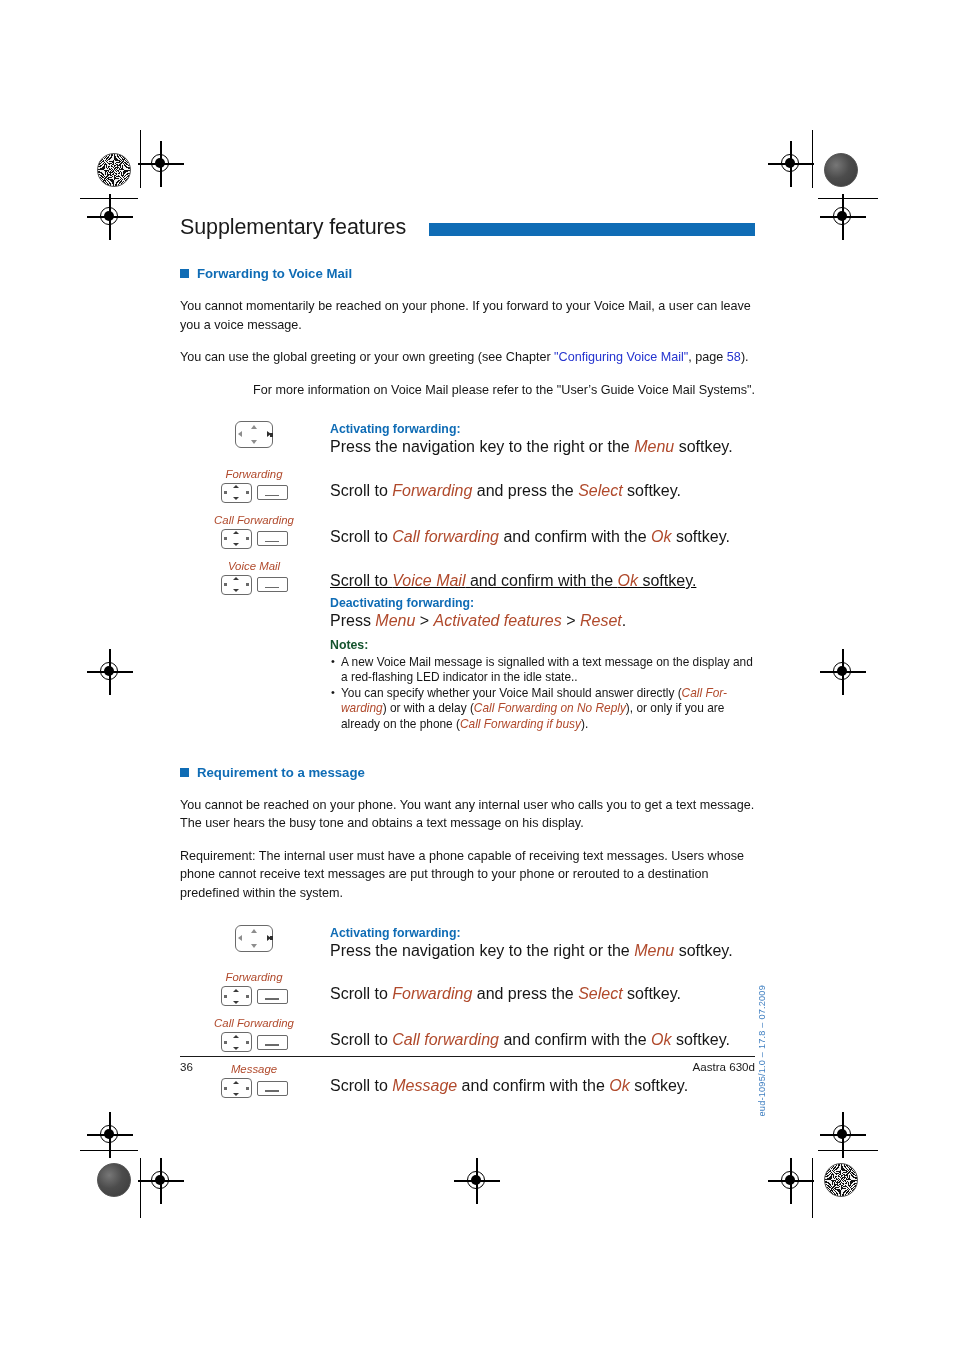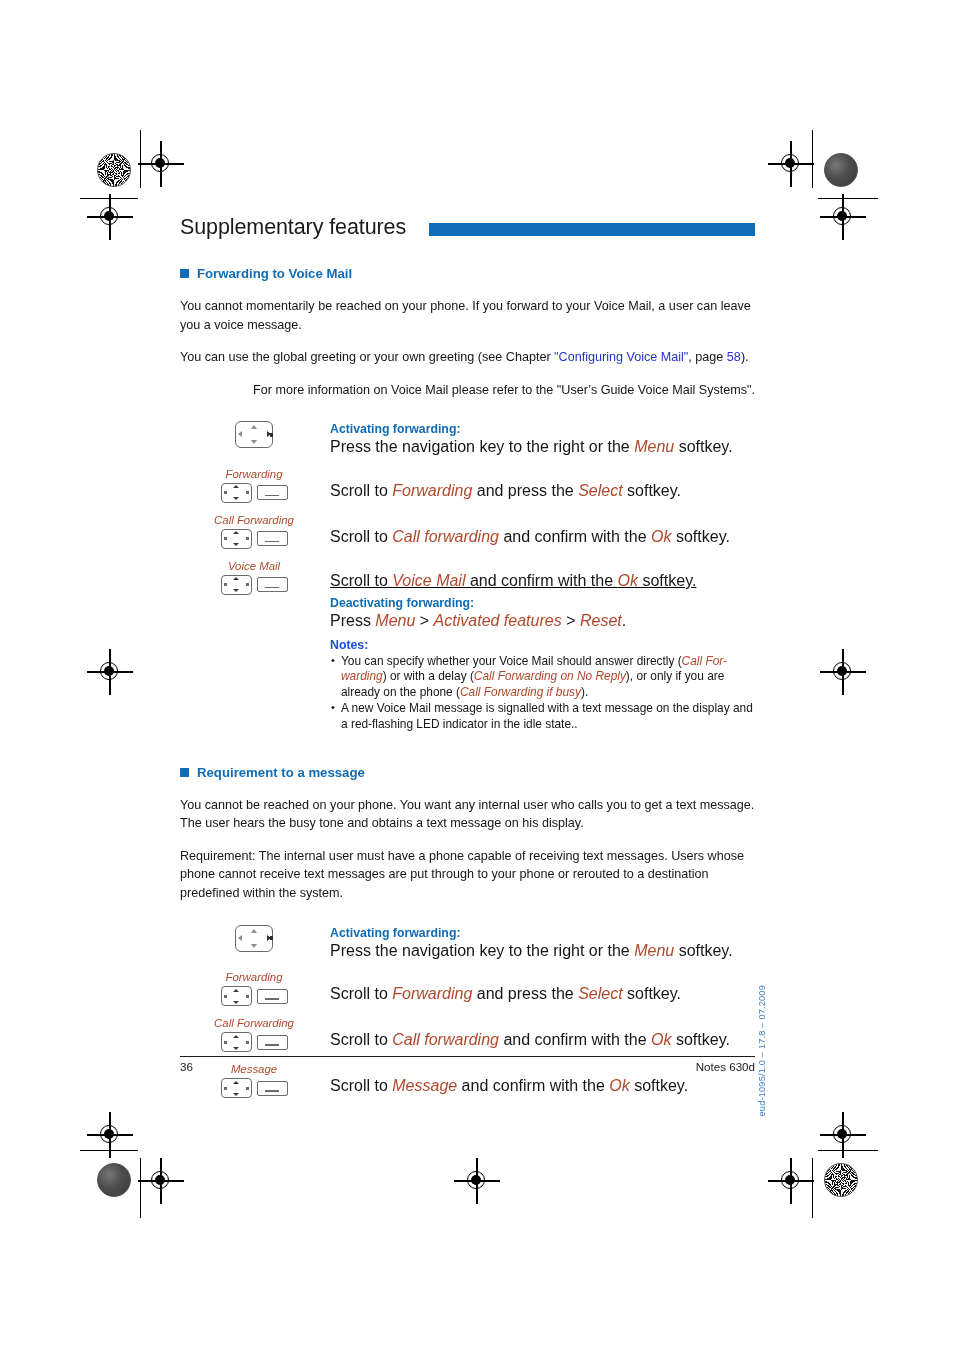--- a/index.html
+++ b/index.html
@@ -136,21 +136,21 @@
   .step-head{
     font-size:12.3px;font-weight:bold;color:#0f6cb5;line-height:17px;margin:0;
   }
   .step-text{
     font-size:16px;color:#161616;line-height:17.6px;margin:0;
   }
   .it{font-style:italic;color:#b0492b;}
   .arrow{color:#0f6cb5;font-weight:bold;}
 
   .notes-head{
-    font-size:12.3px;font-weight:bold;color:#1d4ed8;line-height:17px;margin:0;
+    font-size:12.3px;font-weight:bold;color:#14532d;line-height:17px;margin:0;
   }
   ul.notes{margin:0;padding:0;list-style:none;}
   ul.notes li{
     font-size:11.9px;color:#161616;line-height:15.6px;
     padding-left:11px;position:relative;margin-bottom:0;
   }
   ul.notes li:before{
     content:"•";position:absolute;left:1px;top:-1px;font-size:11px;color:#161616;
   }
 
@@ -383,25 +383,25 @@
             <span>Press </span><span class="it">Menu</span><span> &gt; </span><span class="it">Activated features</span><span> &gt; </span><span class="it">Reset</span><span>.</span>
           </div>
         </div>
       </div>
 
       <div class="step-row" style="margin-top:7px;">
         <div class="icon-col"></div>
         <div class="text-col">
           <div class="notes-head">Notes:</div>
           <ul class="notes">
+            <li style="margin-top:1px;">
+              <span>A new Voice Mail message is signalled with a text message on the display and a red-flashing LED indicator in the idle state..</span>
+            </li>
             <li>
               <span>You can specify whether your Voice Mail should answer directly (</span><span class="it">Call For-warding</span><span>) or with a delay (</span><span class="it">Call Forwarding on No Reply</span><span>), or only if you are already on the phone (</span><span class="it">Call Forwarding if busy</span><span>).</span>
-            </li>
-            <li style="margin-top:1px;">
-              <span>A new Voice Mail message is signalled with a text message on the display and a red-flashing LED indicator in the idle state..</span>
             </li>
           </ul>
         </div>
       </div>
     </div>
 
     <h2 class="section" style="margin-top:32px;">
       <span class="sq"></span>
       <span>Requirement to a message</span>
     </h2>
@@ -502,19 +502,19 @@
         </div>
       </div>
 
     </div>
   </div>
 
   <div class="footer">
     <div class="rule"></div>
     <div class="fr">
       <span>36</span>
-      <span>Notes 630d</span>
+      <span>Aastra 630d</span>
     </div>
   </div>
 
   <div class="sidecode">eud-1095/1.0 – 17.8 – 07.2009</div>
 
 </div>
 
 </body></html>

